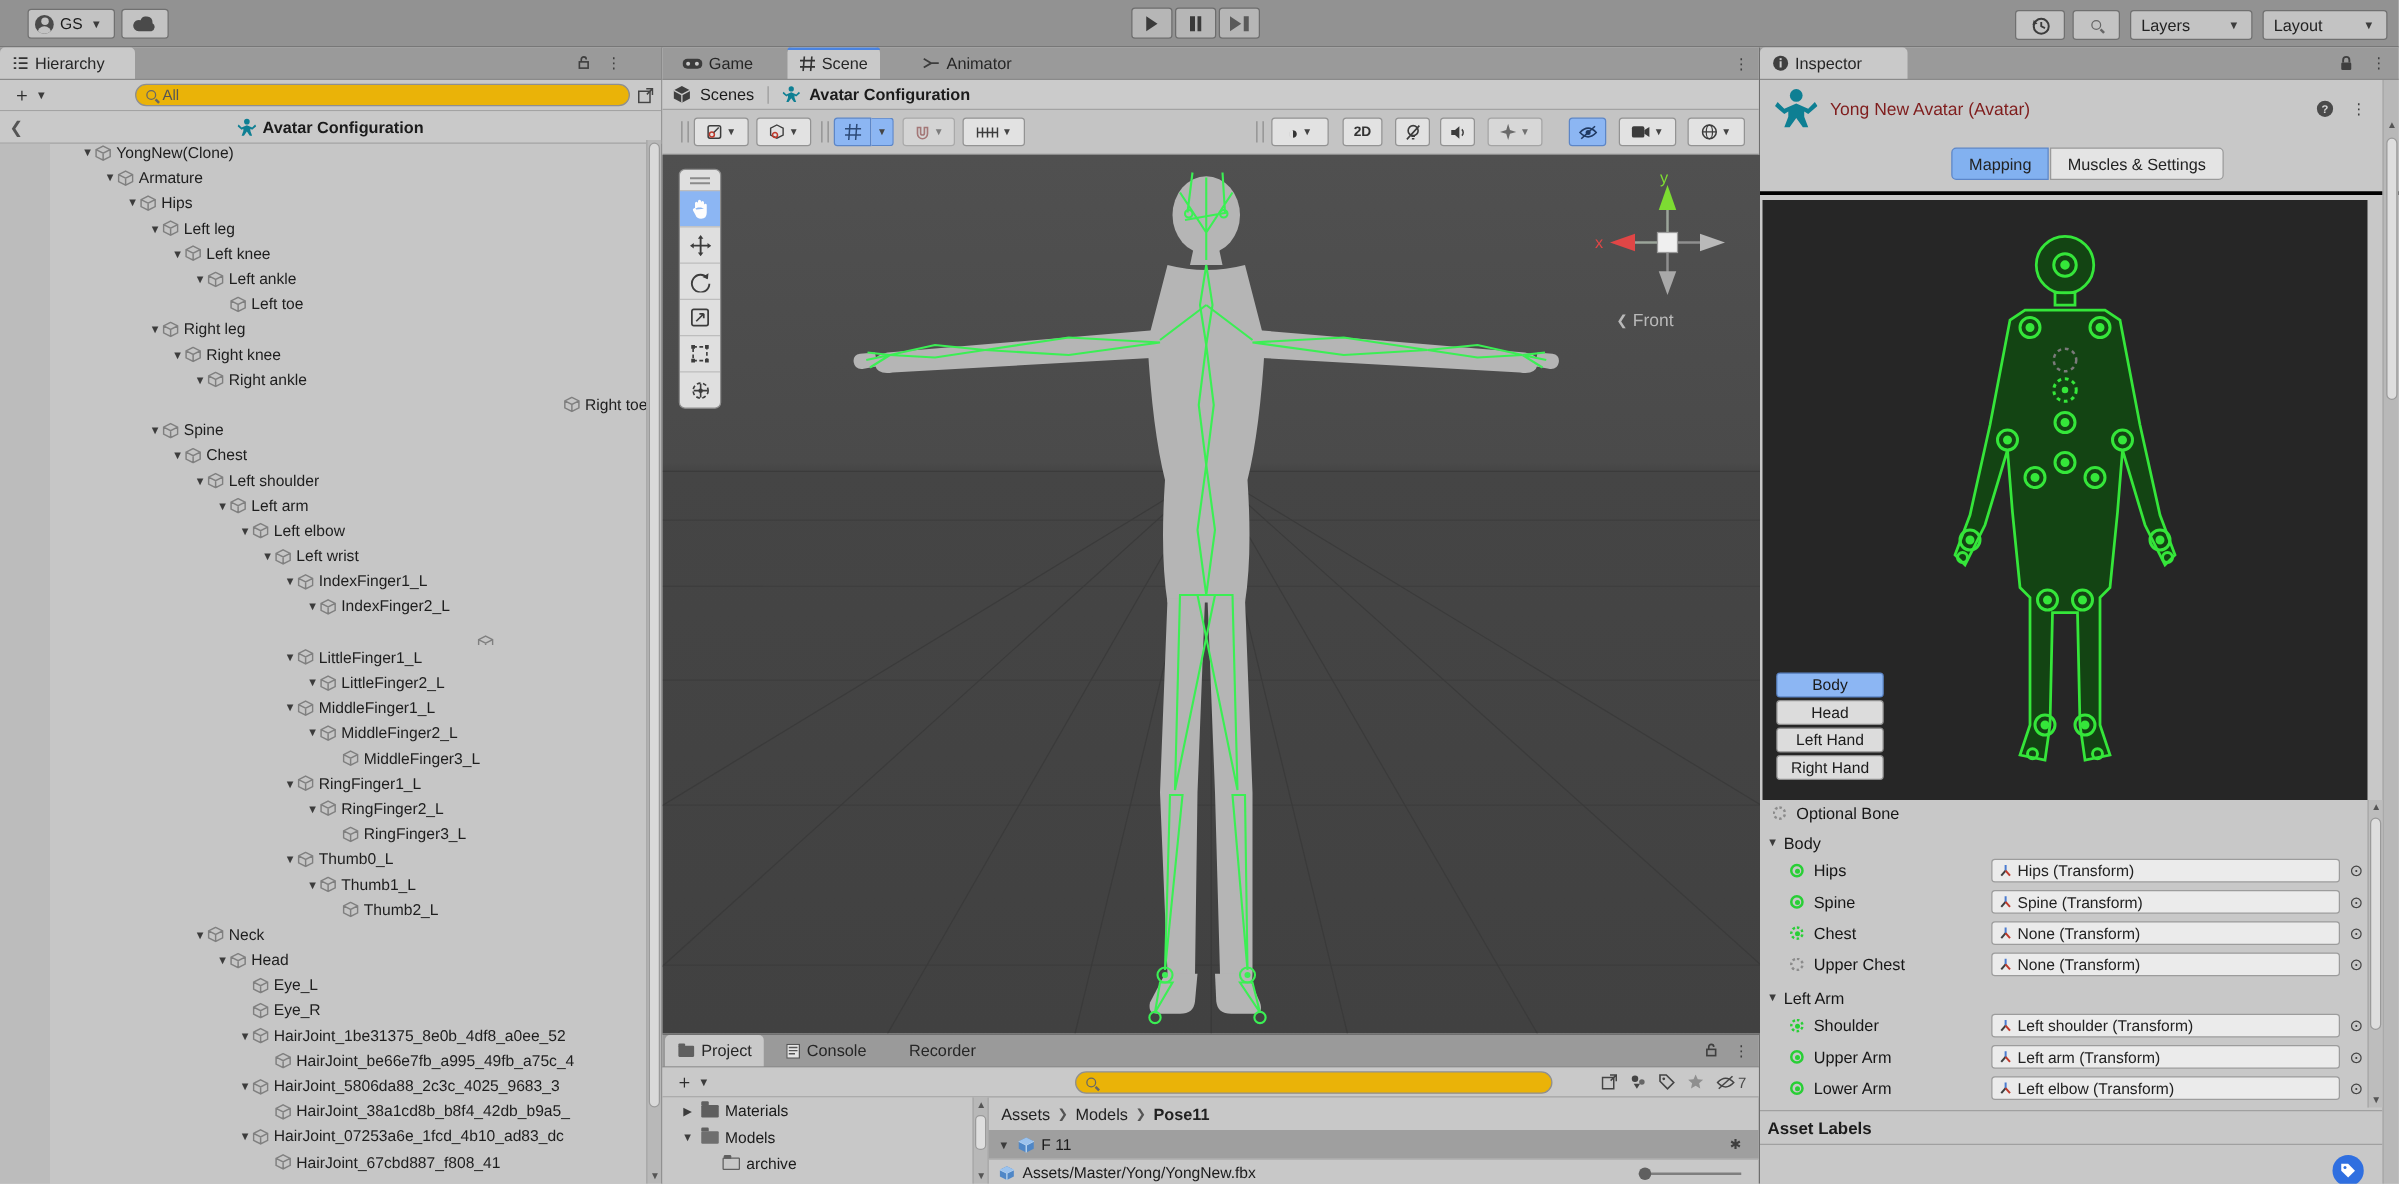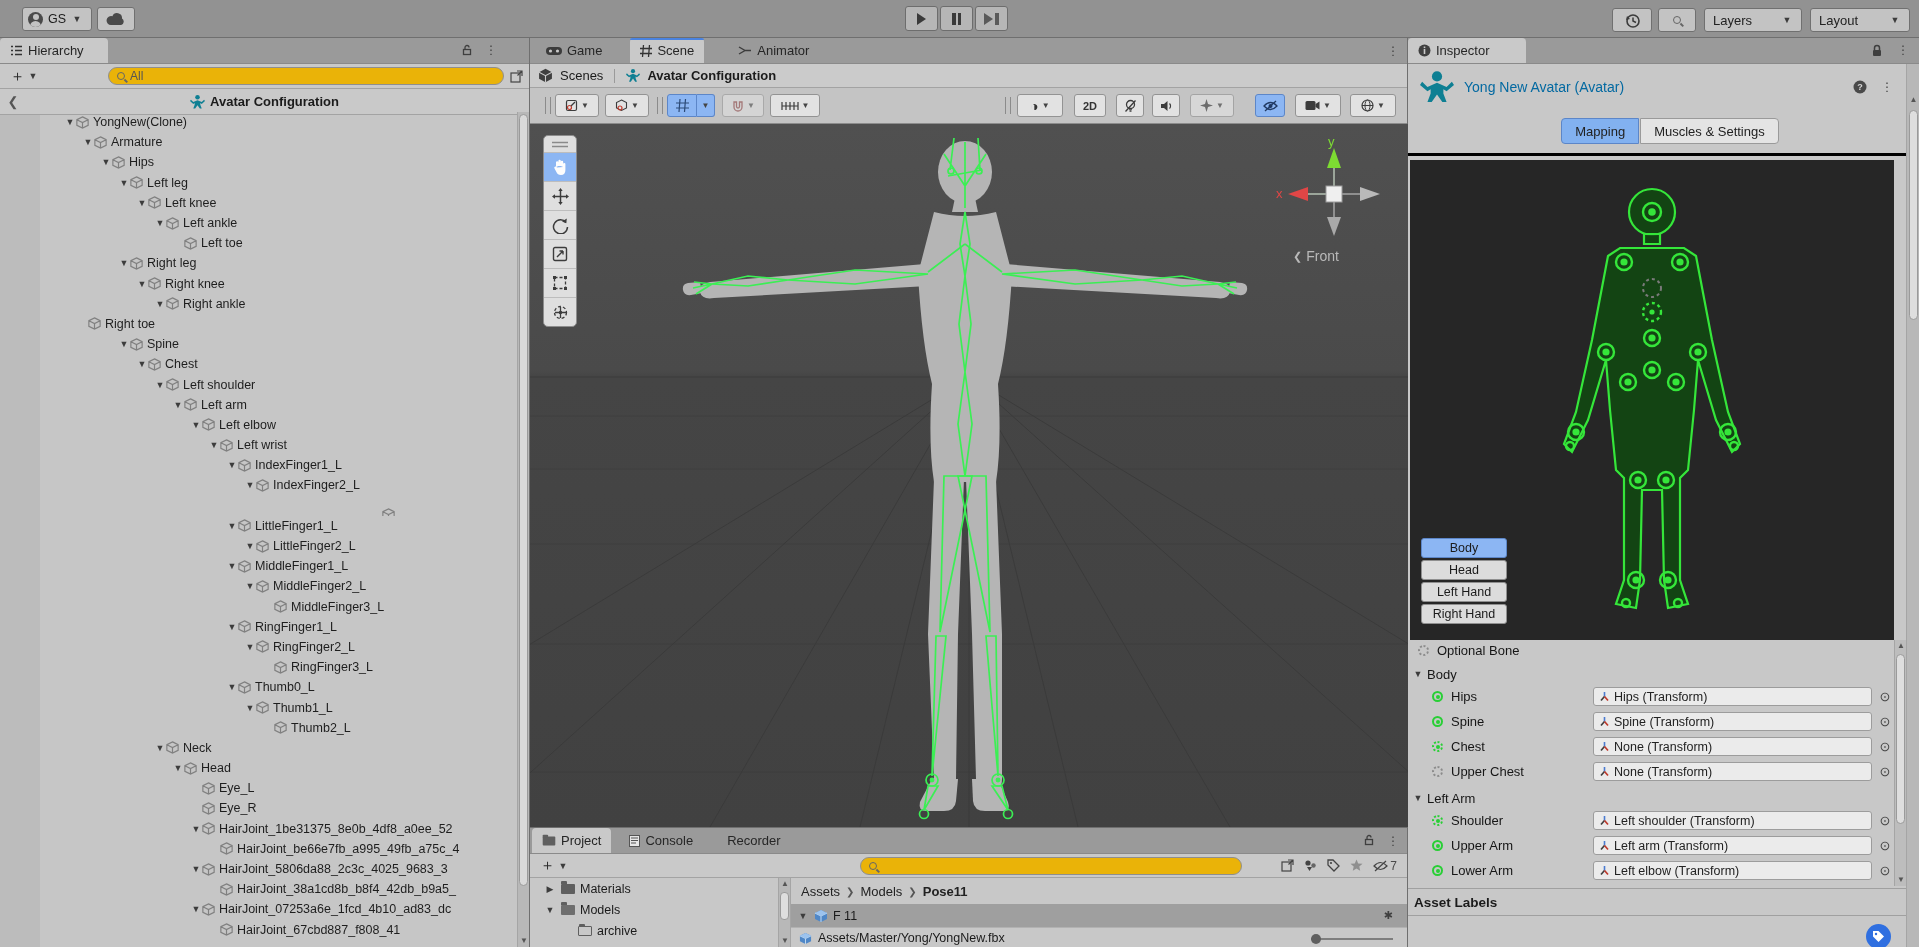--- a/index.html
+++ b/index.html
@@ -109,21 +109,21 @@
   #p-status { height:21px; display:flex; align-items:center; gap:6px; padding-left:8px; font-size:12.5px; border-top:1px solid #b2b2b2;}
   #p-slider { position:absolute; right:14px; bottom:7px; width:82px; height:2px; background:#7e7e7e; }
   #p-slider .knob { position:absolute; left:0; top:-4px; width:10px; height:10px; border-radius:50%; background:#5f5f5f; }
 
   
   #inspector { left:1408px; top:38px; width:511px; height:909px; background:#c8c8c8; }
   #i-tabs { left:0; top:0; width:100%; height:26px; }
   #i-tab { width:118px; }
   #i-icons { position:absolute; right:10px; top:5px; display:flex; gap:14px; align-items:center;}
   #i-header { left:0; top:26px; width:100%; height:46px; display:flex; align-items:center; }
-  #i-title { font-size:14px; color:#0369a1; margin-left:10px;}
+  #i-title { font-size:14px; color:#7f1d1d; margin-left:10px;}
   #i-hicons { position:absolute; right:26px; display:flex; gap:14px; }
   #i-tabbar { left:0; top:72px; width:524px; height:46px; border-bottom:3px solid #000000; display:flex; align-items:flex-end; justify-content:center; padding-bottom:9px; gap:1px;}
   .itab { height:26px; padding:0 13px; display:flex; align-items:center; font-size:13px; background:#e4e4e4; border:1px solid #9a9a9a; color:#222;}
   .itab.first { border-radius:4px 0 0 4px; }
   .itab.last { border-radius:0 4px 4px 0; }
   .itab.active { background:#82b1f0; border-color:#5c86c8; }
   #i-diagram { left:2px; top:122px; width:484px; height:480px; background:#262626; }
   #partbtns { position:absolute; left:11px; top:378px; display:flex; flex-direction:column; gap:2px; }
   .partbtn { min-width:86px; height:20px; background:#dcdcdc; border:1px solid #8f8f8f; border-radius:3px;
              font-size:12.5px; display:flex; align-items:center; justify-content:center; padding:0 8px; color:#1b1b1b;}
@@ -315,21 +315,21 @@
   </div>
 
   <div class="tree-row" style="padding-left: 154px;">
     <span class="tri arr">▼</span>
     <svg class="cube" width="13" height="13" viewBox="0 0 12 12">
       <path d="M6 .8 L11.2 3.4 V8.6 L6 11.2 L.8 8.6 V3.4 Z M.8 3.4 L6 6 L11.2 3.4 M6 6 V11.2" fill="none" stroke="#808080" stroke-width="1.1"></path>
         </svg>
     <span class="lbl">Right ankle</span>
   </div>
 
-  <div class="tree-row" style="padding-left: 76px;">
+  <div class="tree-row" style="padding-left: 76px; justify-content: flex-end;">
     <span class="tri arr" style="visibility: hidden;">▼</span>
     <svg class="cube" width="13" height="13" viewBox="0 0 12 12">
       <path d="M6 .8 L11.2 3.4 V8.6 L6 11.2 L.8 8.6 V3.4 Z M.8 3.4 L6 6 L11.2 3.4 M6 6 V11.2" fill="none" stroke="#808080" stroke-width="1.1"></path>
         </svg>
     <span class="lbl">Right toe</span>
   </div>
 
   <div class="tree-row" style="padding-left: 118px;">
     <span class="tri arr">▼</span>
     <svg class="cube" width="13" height="13" viewBox="0 0 12 12">

